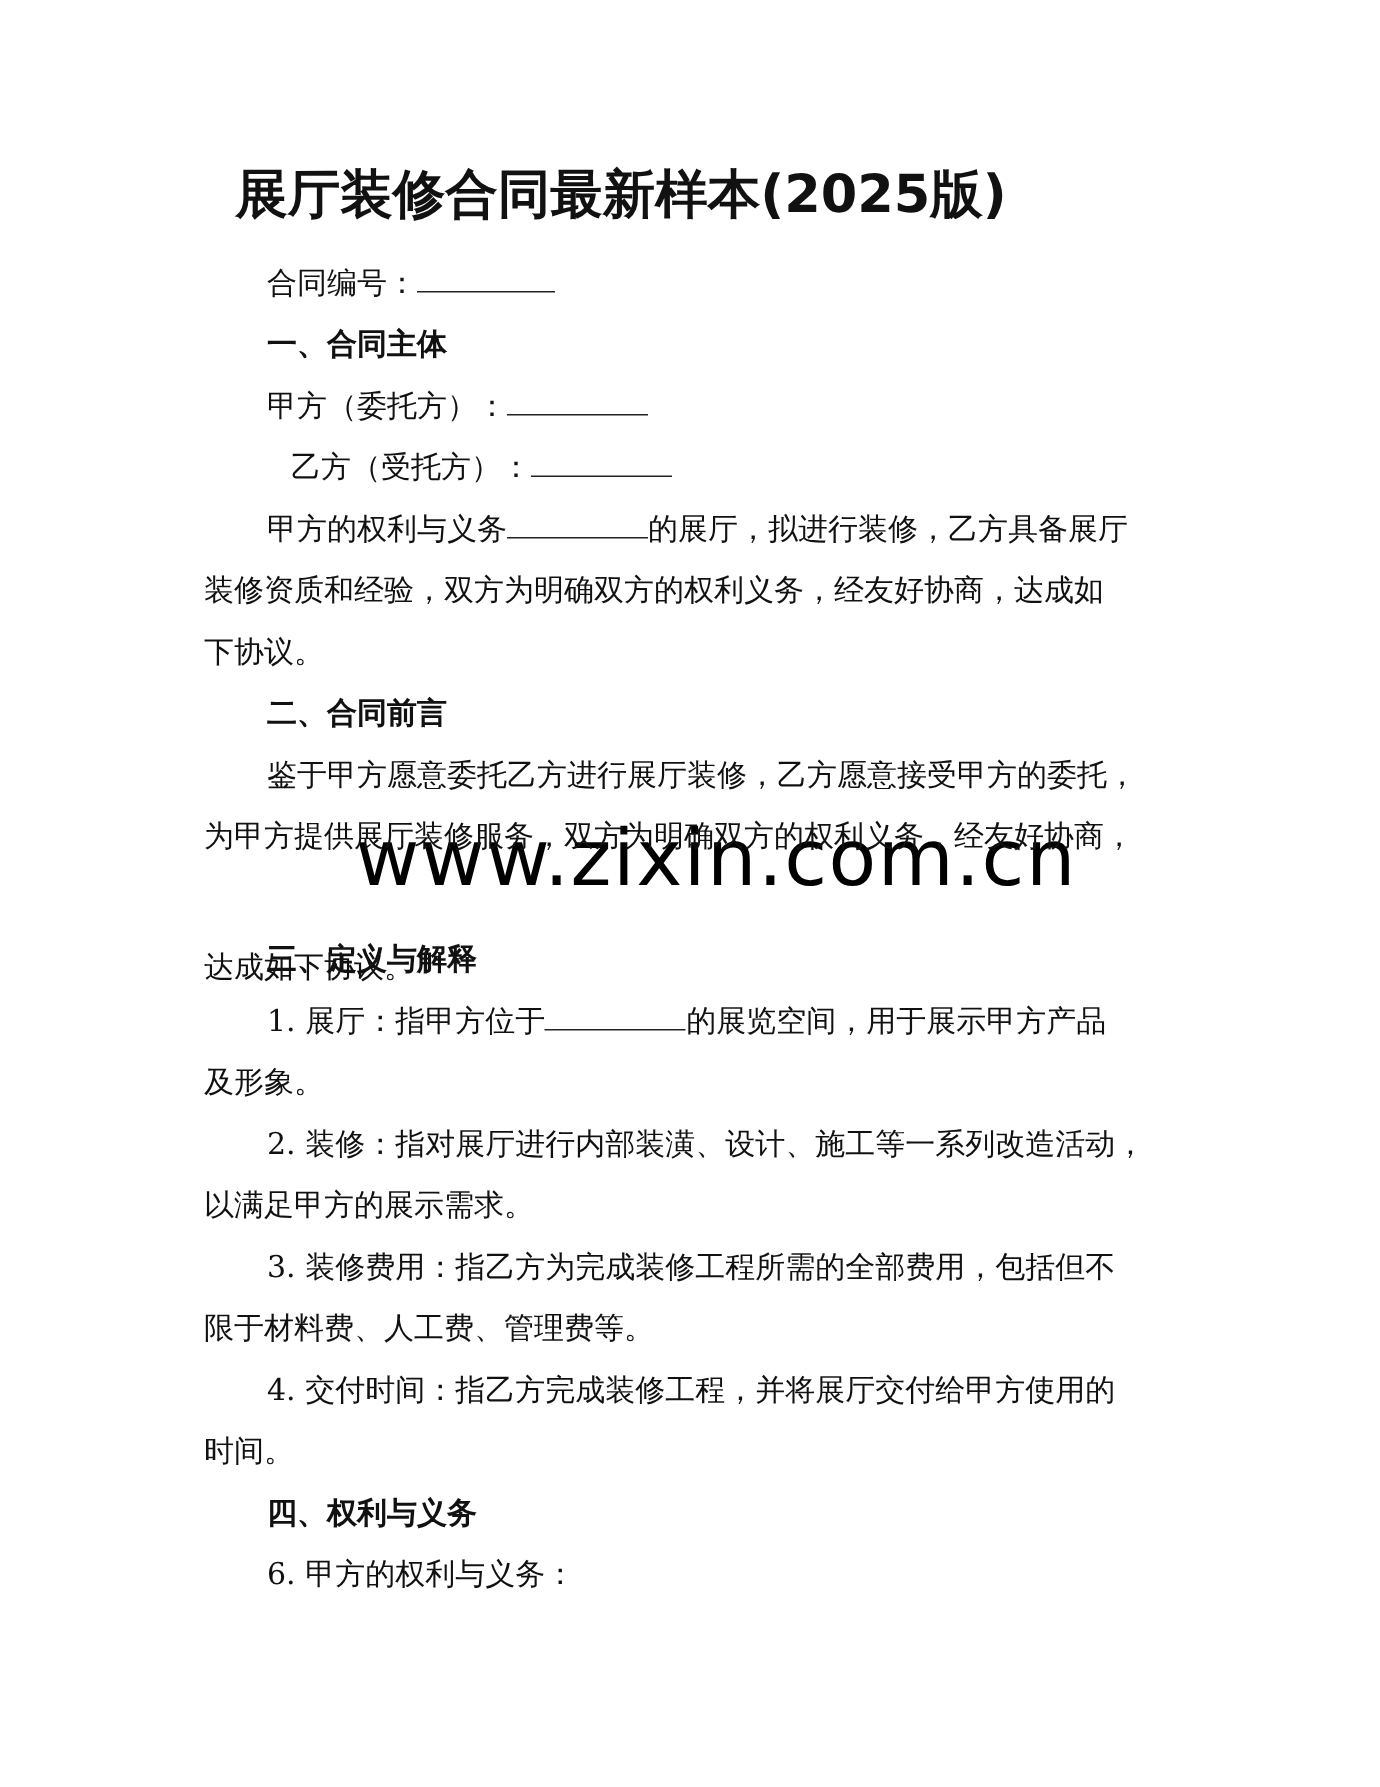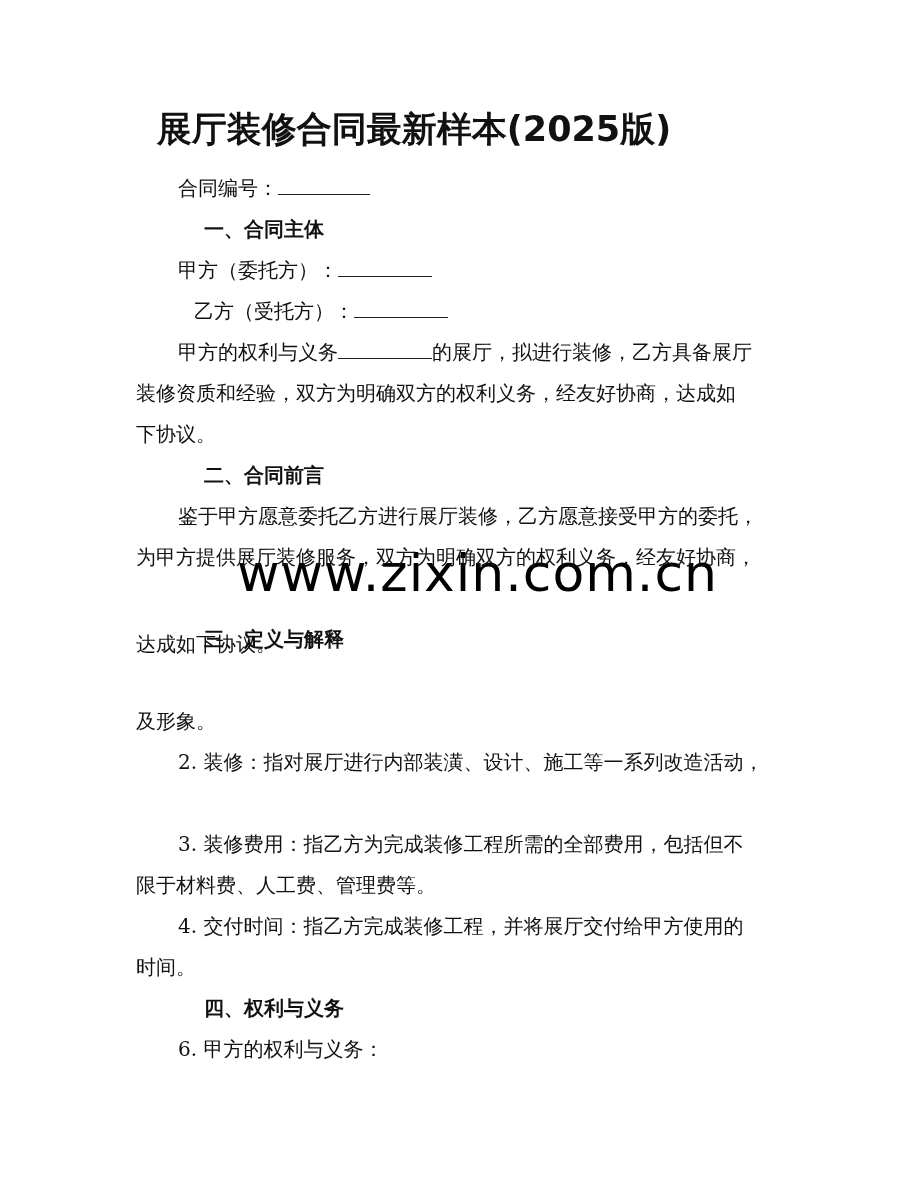--- a/index.html
+++ b/index.html
@@ -14,21 +14,20 @@
     text-align: center; font-size: 35px; font-weight: bold; letter-spacing: 0px;
     font-family: "DejaVu Sans", "Liberation Sans", sans-serif;
   }
   .line {
     position: absolute; font-size: 20px; line-height: 28px; white-space: nowrap;
     font-family: "DejaVu Serif", "Liberation Serif", serif;
   }
   .h {
     font-weight: bold;
     font-family: "DejaVu Sans", "Liberation Sans", sans-serif;
-    margin-left: 26px;
   }
   .blank {
     display: inline-block; border-bottom: 1px solid #222; height: 20px; vertical-align: baseline;
   }
   .watermark {
     position: absolute; left: 237px; top: 543px;
     font-family: "DejaVu Sans", "Liberation Sans", sans-serif;
     font-size: 52px; color: #000000; letter-spacing: 1px; z-index: 0;
   }
   .line, .title { z-index: 1; }
@@ -62,23 +61,27 @@
   <div class="line" style="left:136px; top:379px;">装修资质和经验，双方为明确双方的权利义务，经友好协商，达成如</div>
   <div class="line" style="left:136px; top:420px;">下协议。</div>
 
   <div class="line h" style="left:178px; top:461px;">二、合同前言</div>
   <div class="line" style="left:136px; top:543px;">为甲方提供展厅装修服务，双方为明确双方的权利义务，经友好协商，</div>
   <div class="line" style="left:178px; top:502px;">鉴于甲方愿意委托乙方进行展厅装修，乙方愿意接受甲方的委托，</div>
   <div class="line" style="left:136px; top:584px;margin-top:46px;">达成如下协议。</div>
 
   <div class="line h" style="left:178px; top:625px;">三、定义与解释</div>
 
+  <div class="line" style="left:178px; top:666px;">
+    <span>1. 展厅：指甲方位于</span><span class="blank" style="width:94px;"></span><span>的展览空间，用于展示甲方产品</span>
+  </div>
   <div class="line" style="left:136px; top:707px;">及形象。</div>
 
   <div class="line" style="left:178px; top:748px;">2. 装修：指对展厅进行内部装潢、设计、施工等一系列改造活动，</div>
+  <div class="line" style="left:136px; top:789px;">以满足甲方的展示需求。</div>
 
   <div class="line" style="left:178px; top:830px;">3. 装修费用：指乙方为完成装修工程所需的全部费用，包括但不</div>
   <div class="line" style="left:136px; top:871px;">限于材料费、人工费、管理费等。</div>
 
   <div class="line" style="left:178px; top:912px;">4. 交付时间：指乙方完成装修工程，并将展厅交付给甲方使用的</div>
   <div class="line" style="left:136px; top:953px;">时间。</div>
 
   <div class="line h" style="left:178px; top:994px;">四、权利与义务</div>
   <div class="line" style="left:178px; top:1035px;">6. 甲方的权利与义务：</div>
 

